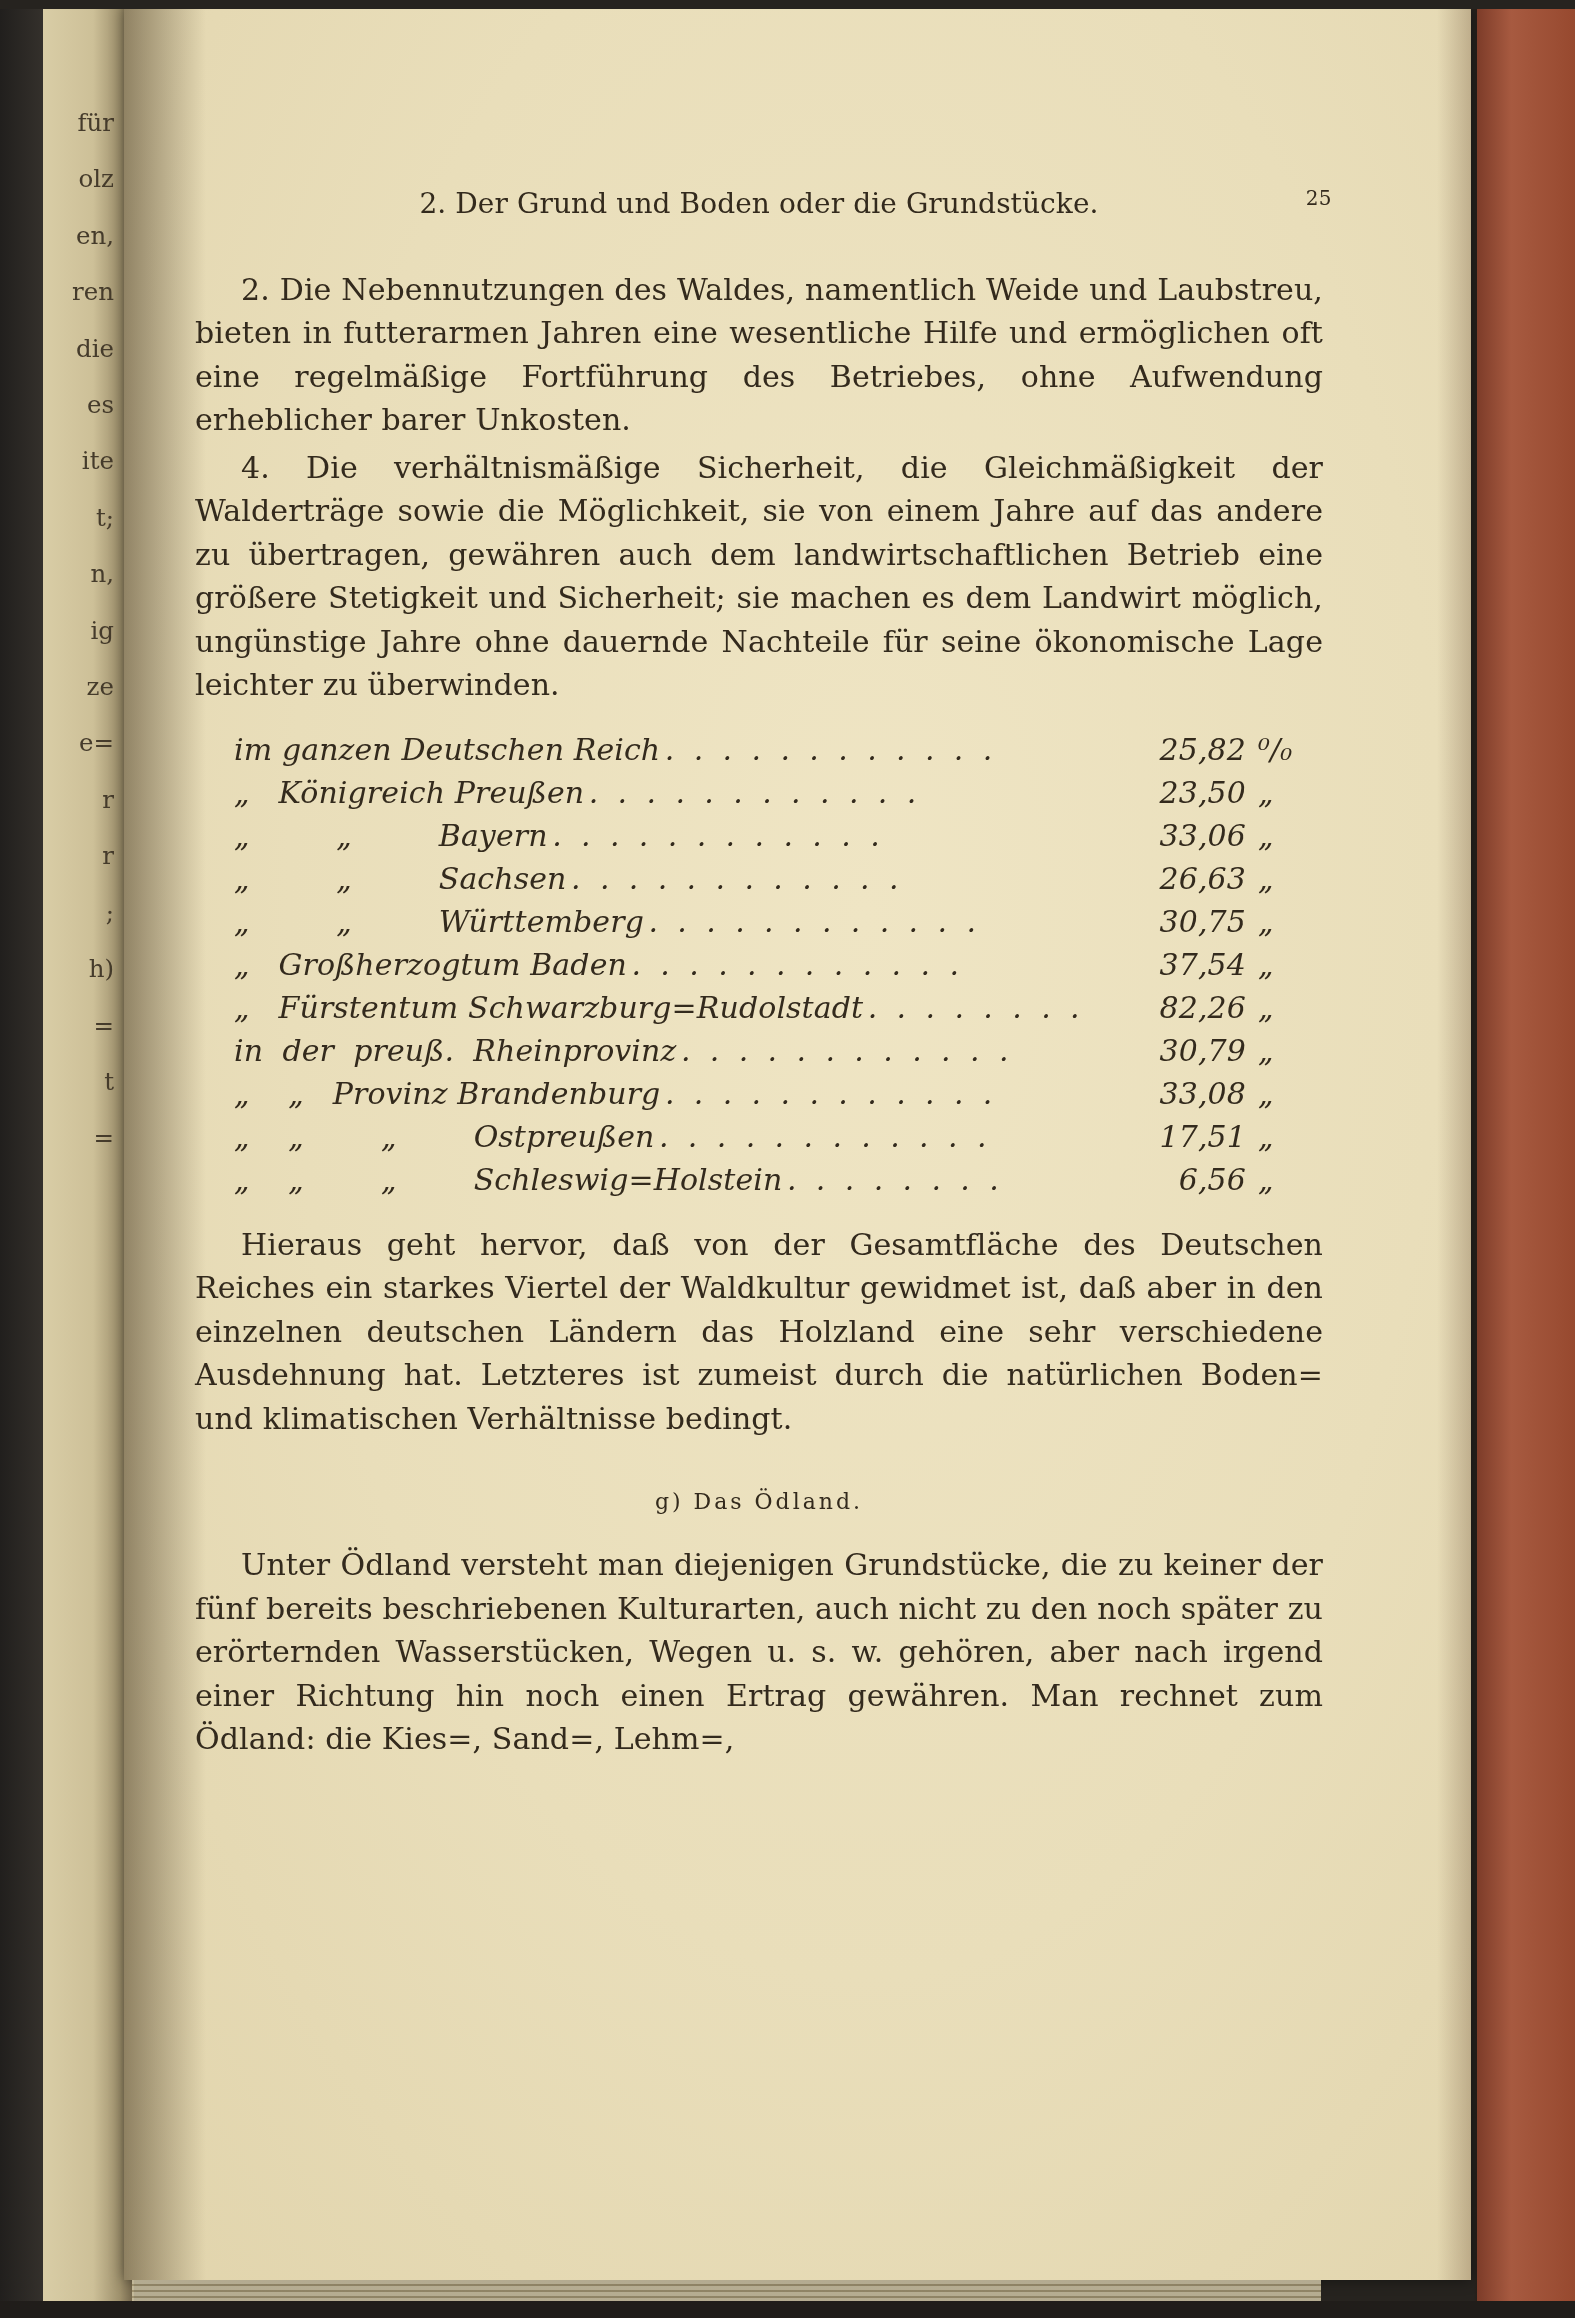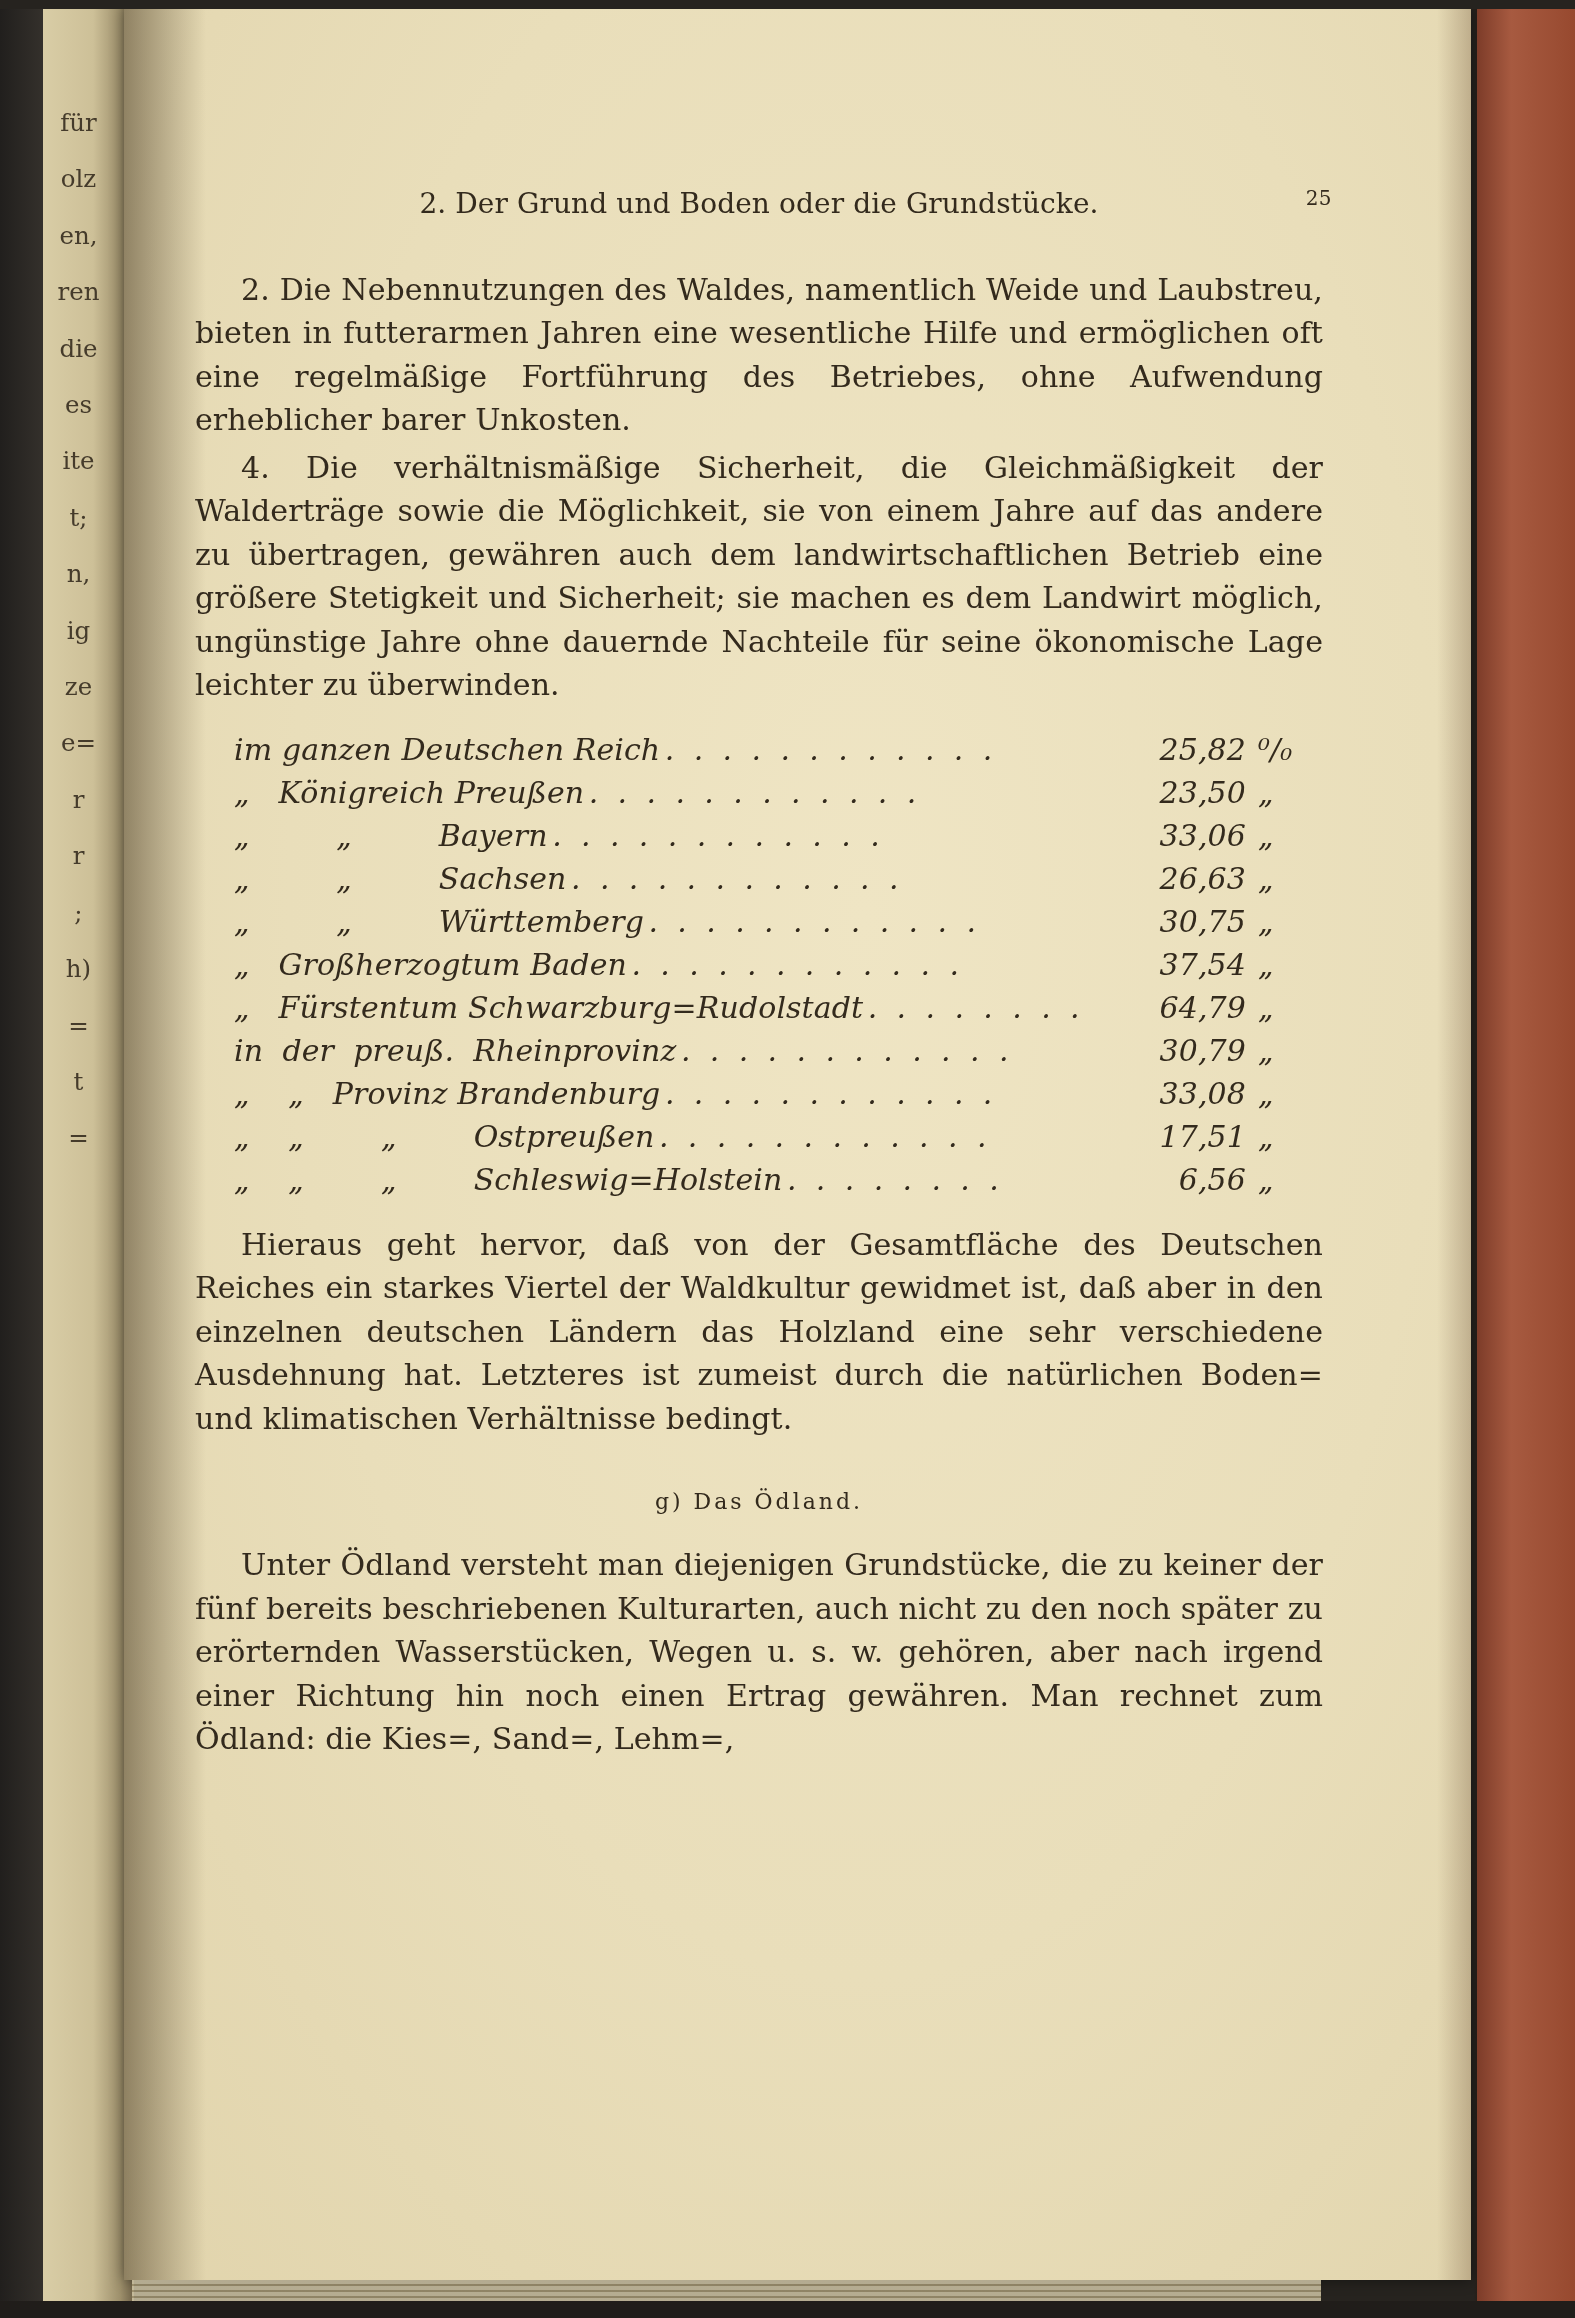--- a/index.html
+++ b/index.html
@@ -17,21 +17,21 @@
   }
 
   
   .facing-page{
     position:absolute;left:43px;top:0;width:91px;height:2319px;
     background:linear-gradient(to right,#d9cda6 0%,#cdc098 55%,#9d8f6b 85%,#6f6248 100%);
   }
   .facing-fragments{
     position:absolute;left:0;top:111px;width:77px;height:1040px;
     display:flex;flex-direction:column;justify-content:space-between;
-    align-items:center;padding-right:6px;box-sizing:border-box;
+    align-items:flex-end;padding-right:6px;box-sizing:border-box;
   }
   .edge-fragment{
     font-size:24.5px;color:#453b2b;line-height:1;white-space:pre;
   }
 
   
   .book-page{
     position:absolute;left:124px;top:7.4px;width:1347px;height:2273px;
     background:
       radial-gradient(ellipse at 55% 40%, #efe5c4 0%, #e9deba 55%, #e1d4ac 100%);
@@ -168,21 +168,21 @@
   </div>
           <div class="stats-row">
     <span class="stats-label">„   Großherzogtum Baden</span>
     <span class="stats-dots">.  .  .  .  .  .  .  .  .  .  .  .</span>
     <span class="stats-value">37,54</span>
     <span class="stats-unit">„</span>
   </div>
           <div class="stats-row">
     <span class="stats-label">„   Fürstentum Schwarzburg=Rudolstadt</span>
     <span class="stats-dots">.  .  .  .  .  .  .  .</span>
-    <span class="stats-value">64,79</span>
+    <span class="stats-value">82,26</span>
     <span class="stats-unit">„</span>
   </div>
           <div class="stats-row">
     <span class="stats-label">in  der  preuß.  Rheinprovinz</span>
     <span class="stats-dots">.  .  .  .  .  .  .  .  .  .  .  .</span>
     <span class="stats-value">30,79</span>
     <span class="stats-unit">„</span>
   </div>
           <div class="stats-row">
     <span class="stats-label">„    „   Provinz Brandenburg</span>

